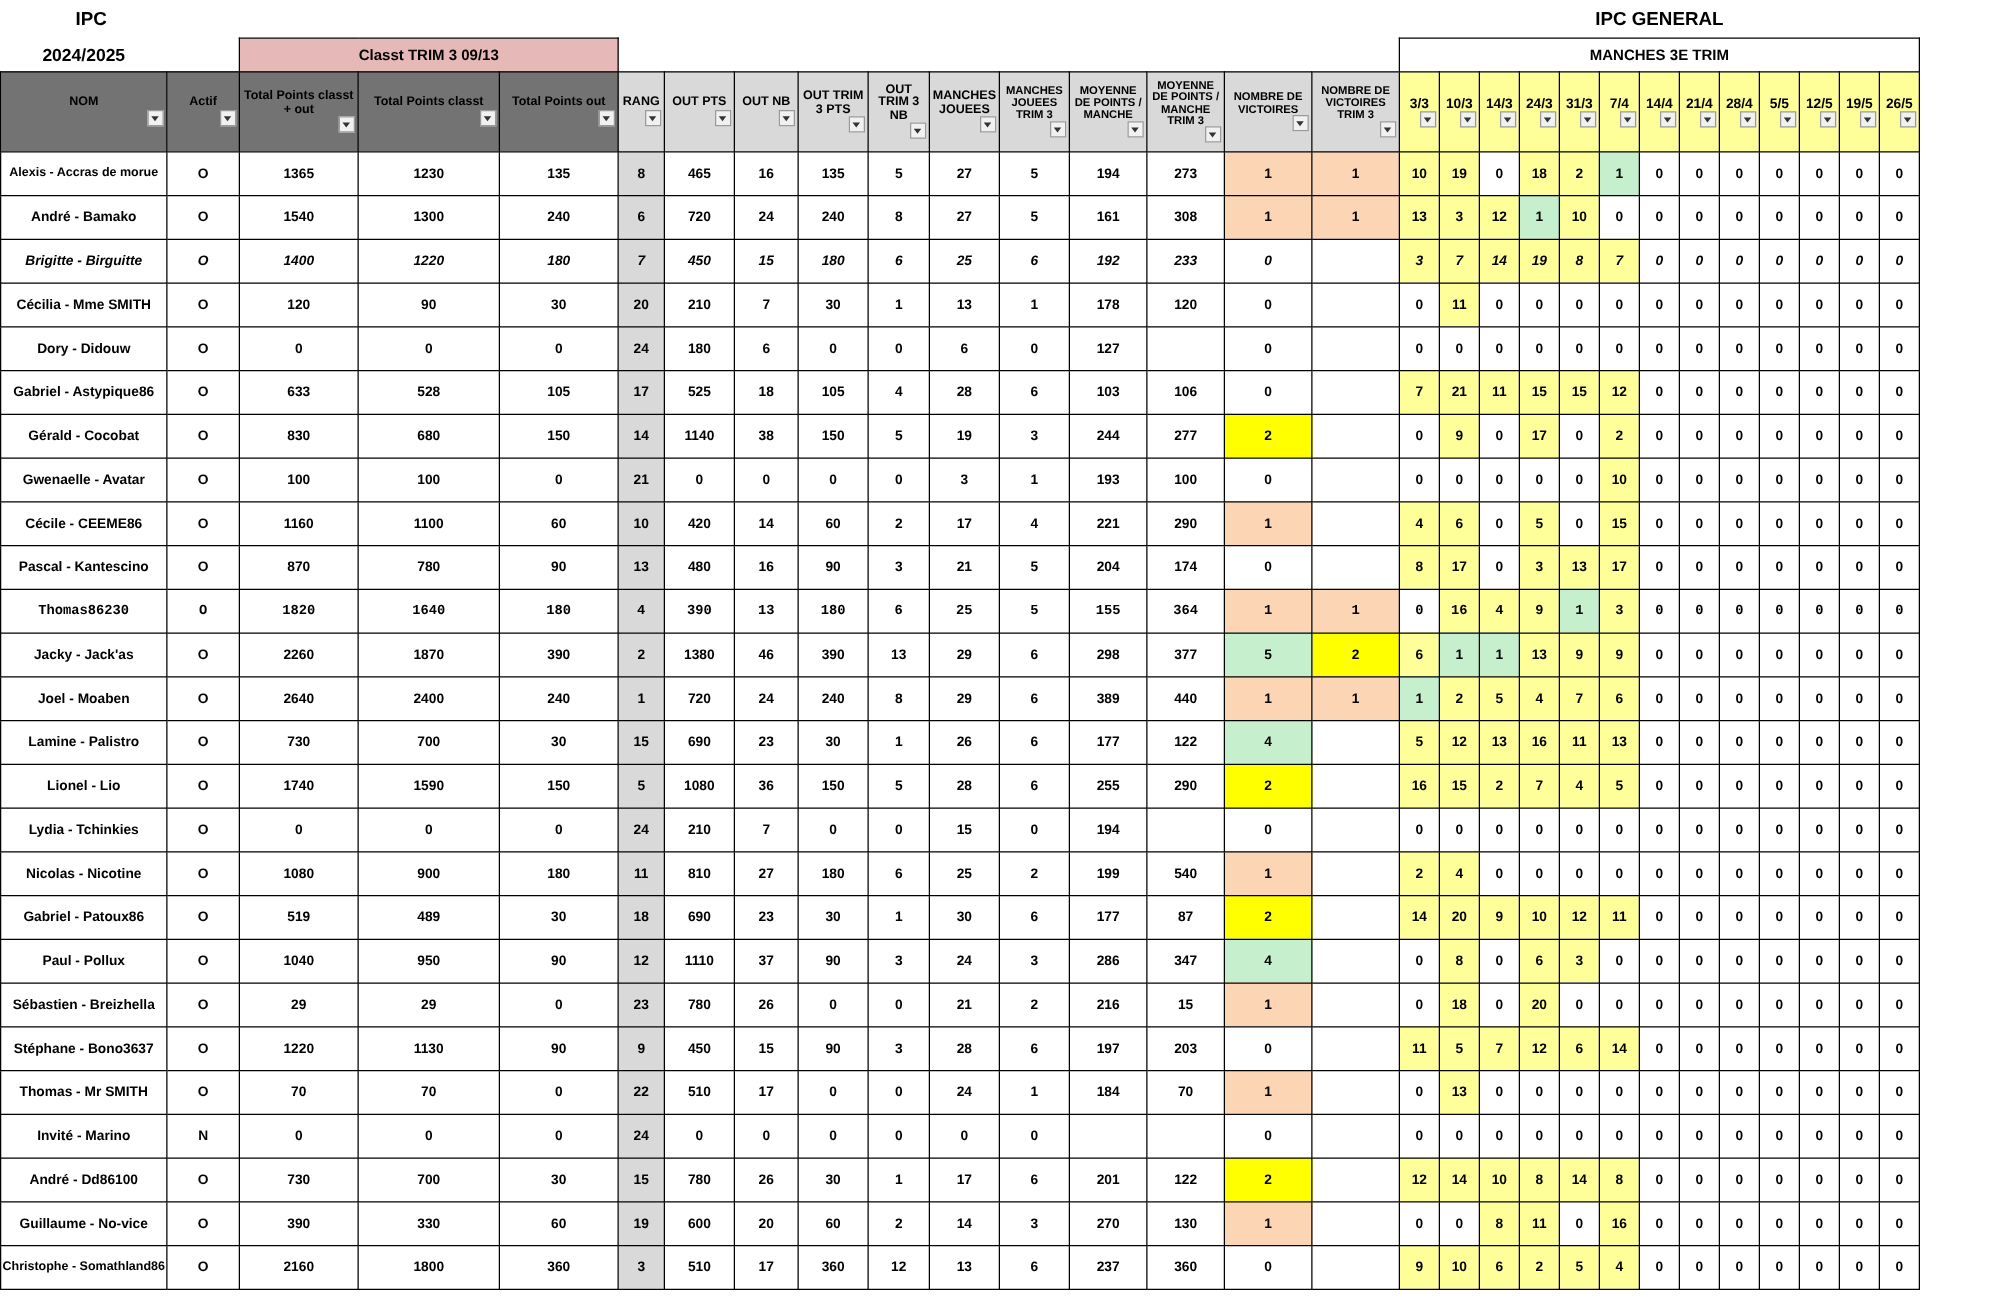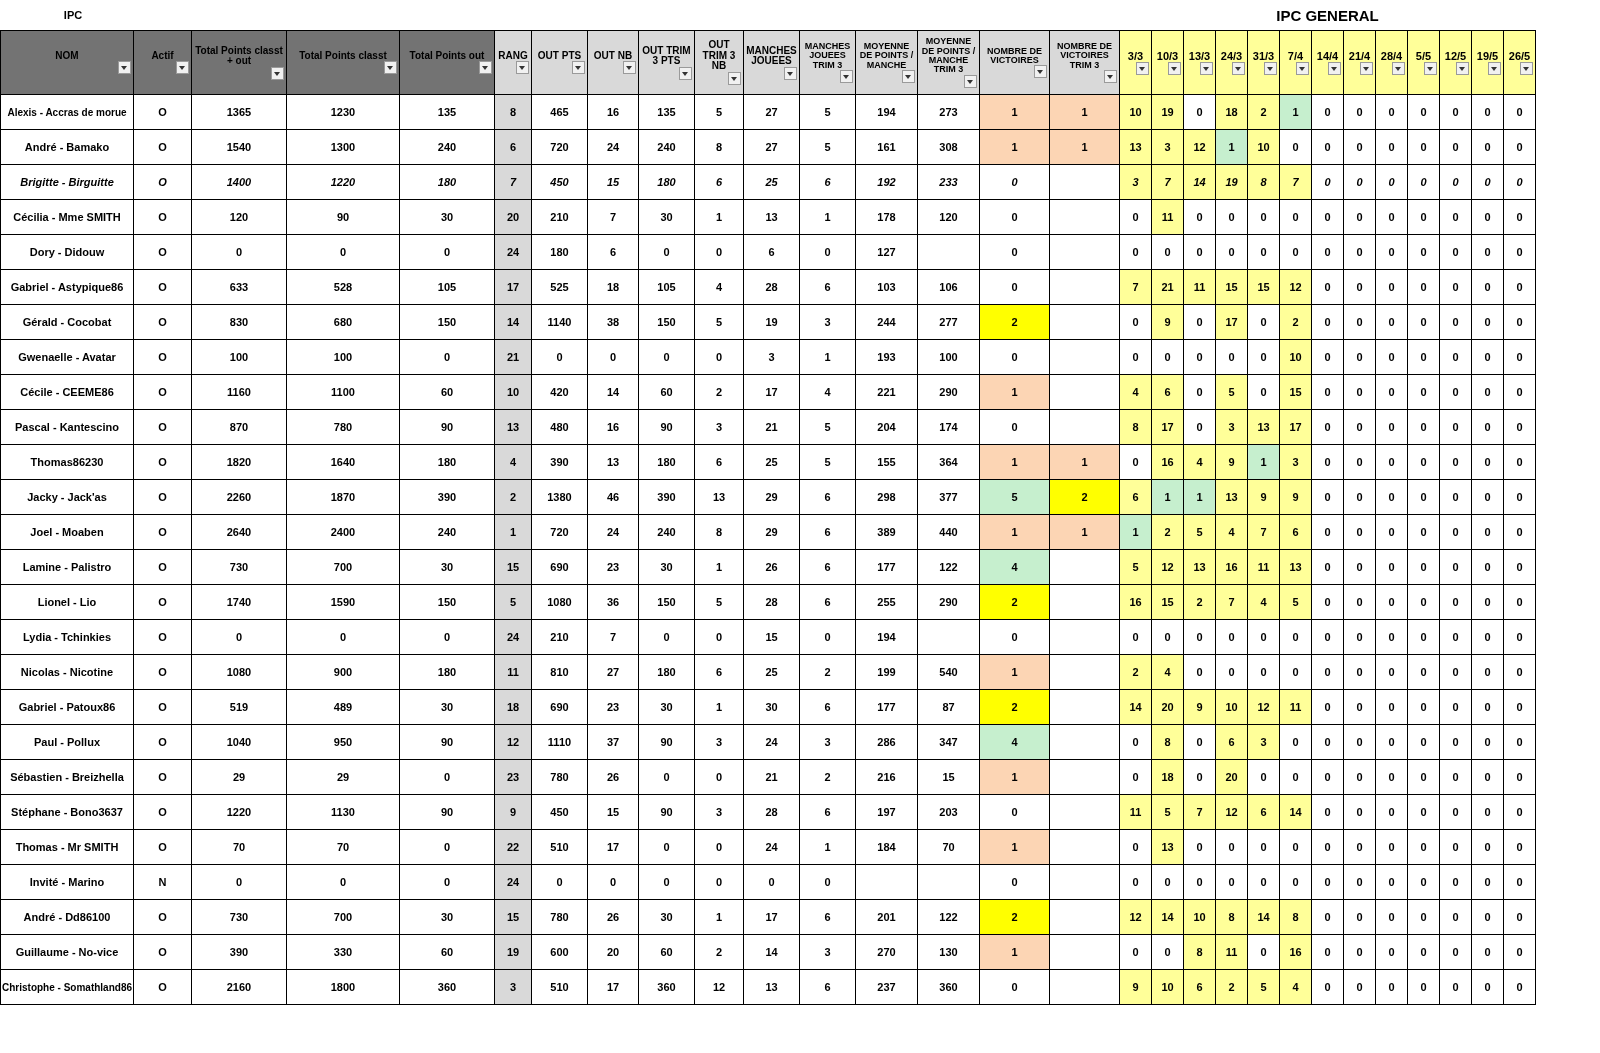--- a/index.html
+++ b/index.html
@@ -3,21 +3,21 @@
 <meta charset="utf-8">
 <style>
   html,body{margin:0;padding:0;background:#fff;}
   body{font-family:"Liberation Sans", sans-serif;font-size:11px;color:#000;}
   #sheet{width:1600px;height:1053px;overflow:hidden;position:relative;}
   table{border-collapse:collapse;table-layout:fixed;}
   td,th{border:1px solid #000;padding:0;text-align:center;vertical-align:middle;font-size:11px;font-weight:bold;}
   .nobord{border:none;}
   
   .title-row td{height:30px;}
-  .ipc-title{font-size:11px;font-weight:bold;padding-left:12px;}
+  .ipc-title{font-size:15px;font-weight:bold;padding-left:12px;}
   .ipc-general{font-size:15px;font-weight:bold;}
   .year{font-size:14px;font-weight:bold;}
   .classt{background:#e6b8b7;font-size:12px;font-weight:bold;}
   .manches3e{font-size:12px;font-weight:bold;}
   .hdr{background:#737373;font-size:10px;line-height:1.05;padding:2px 1px;}
   .hdr-gray{background:#d9d9d9;font-size:10px;line-height:1.05;padding:2px 1px;}
   .hdr-yellow{background:#ffff99;font-size:11px;padding:14px 1px;}
   .filter{display:inline-block;width:11px;height:11px;border:1px solid #9a9a9a;background:#f1f1f1;position:relative;vertical-align:bottom;}
   .filter::after{content:"";position:absolute;left:2px;top:4px;border-left:3px solid transparent;border-right:3px solid transparent;border-top:4px solid #333;}
   .fwrap{display:block;text-align:right;height:13px;padding-right:1px;}
@@ -69,20 +69,27 @@
         <col style="width:32px">
     </colgroup>
     <thead>
       <tr class="title-row">
         <td class="nobord ipc-title">IPC</td>
         <td class="nobord"></td>
         <td class="nobord" colspan="3"></td>
         <td class="nobord" colspan="11"></td>
         <td class="nobord ipc-general" colspan="13">IPC GENERAL</td>
       </tr>
+      <tr>
+        <td class="nobord year" style="height:26px">2024/2025</td>
+        <td class="nobord"></td>
+        <td class="classt" colspan="3">Classt TRIM 3 09/13</td>
+        <td class="nobord" colspan="11"></td>
+        <td class="manches3e" colspan="13">MANCHES 3E TRIM</td>
+      </tr>
       <tr id="hdrrow">
         <td class="hdr tall">
             <div>NOM</div>
             <span class="fwrap"><span class="filter"></span></span>
           </td>
         <td class="hdr tall">
             <div>Actif</div>
             <span class="fwrap"><span class="filter"></span></span>
           </td>
         <td class="hdr tall">
@@ -143,21 +150,21 @@
           </td>
       <td class="hdr-yellow tall">
             <div>3/3</div>
             <span class="fwrap"><span class="filter"></span></span>
           </td>
           <td class="hdr-yellow tall">
             <div>10/3</div>
             <span class="fwrap"><span class="filter"></span></span>
           </td>
           <td class="hdr-yellow tall">
-            <div>13/3</div>
+            <div>14/3</div>
             <span class="fwrap"><span class="filter"></span></span>
           </td>
           <td class="hdr-yellow tall">
             <div>24/3</div>
             <span class="fwrap"><span class="filter"></span></span>
           </td>
           <td class="hdr-yellow tall">
             <div>31/3</div>
             <span class="fwrap"><span class="filter"></span></span>
           </td>
@@ -499,21 +506,21 @@
           <td class="c-yellow">13</td>
           <td class="c-yellow">17</td>
           <td class="c-white">0</td>
           <td class="c-white">0</td>
           <td class="c-white">0</td>
           <td class="c-white">0</td>
           <td class="c-white">0</td>
           <td class="c-white">0</td>
           <td class="c-white">0</td>
         </tr>
-        <tr style="height: 35px;">
+        <tr style="height: 35px; font-family: Liberation Mono, monospace;">
           <td class="name-cell">Thomas86230</td>
           <td class="">O</td>
           <td class="">1820</td>
           <td class="">1640</td>
           <td class="">180</td>
           <td class="rang g-green">4</td>
           <td class="">390</td>
           <td class="">13</td>
           <td class="">180</td>
           <td class="">6</td>

